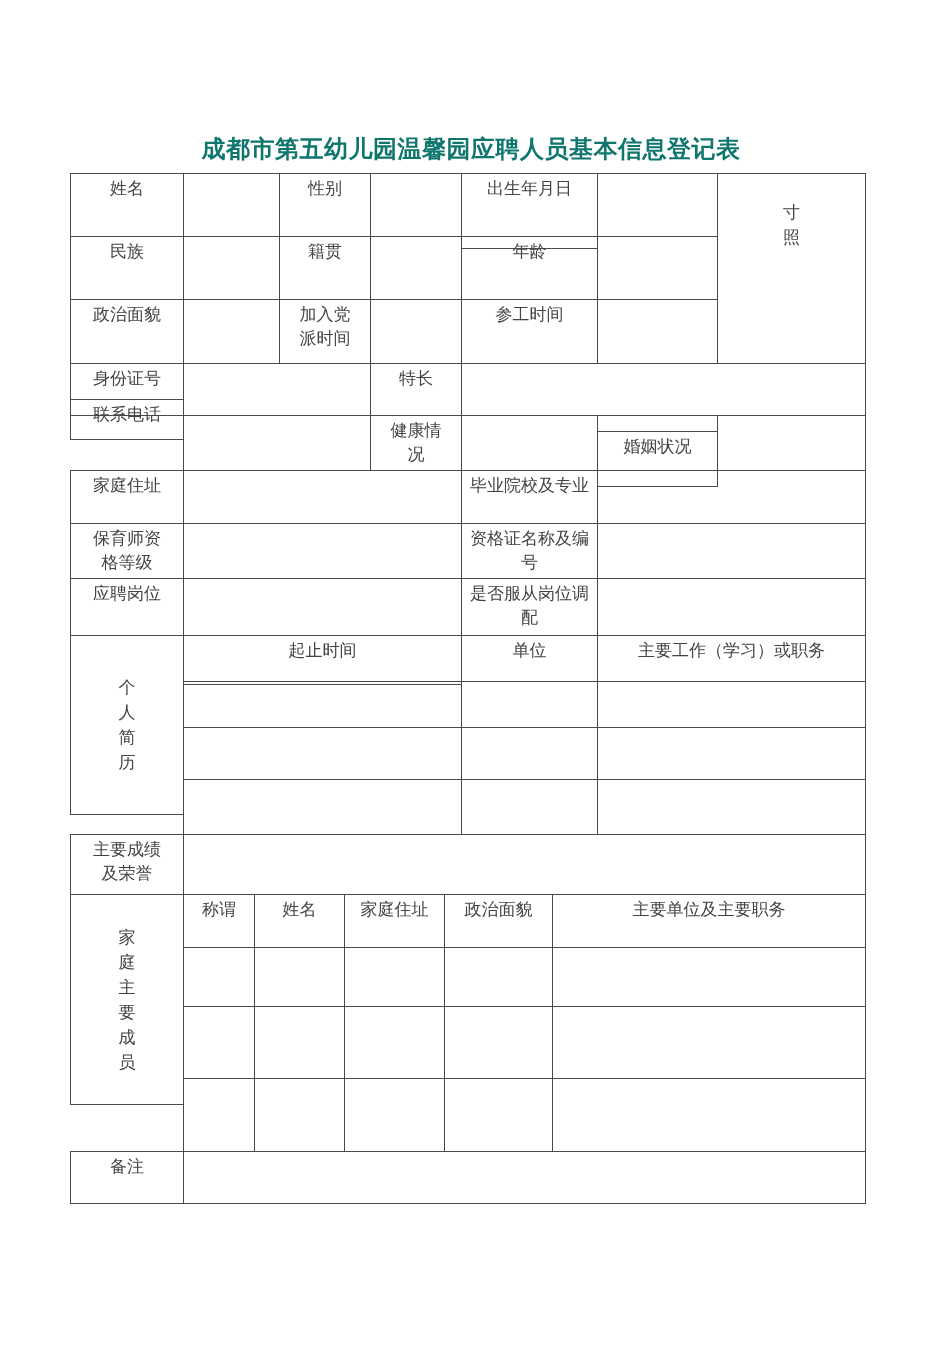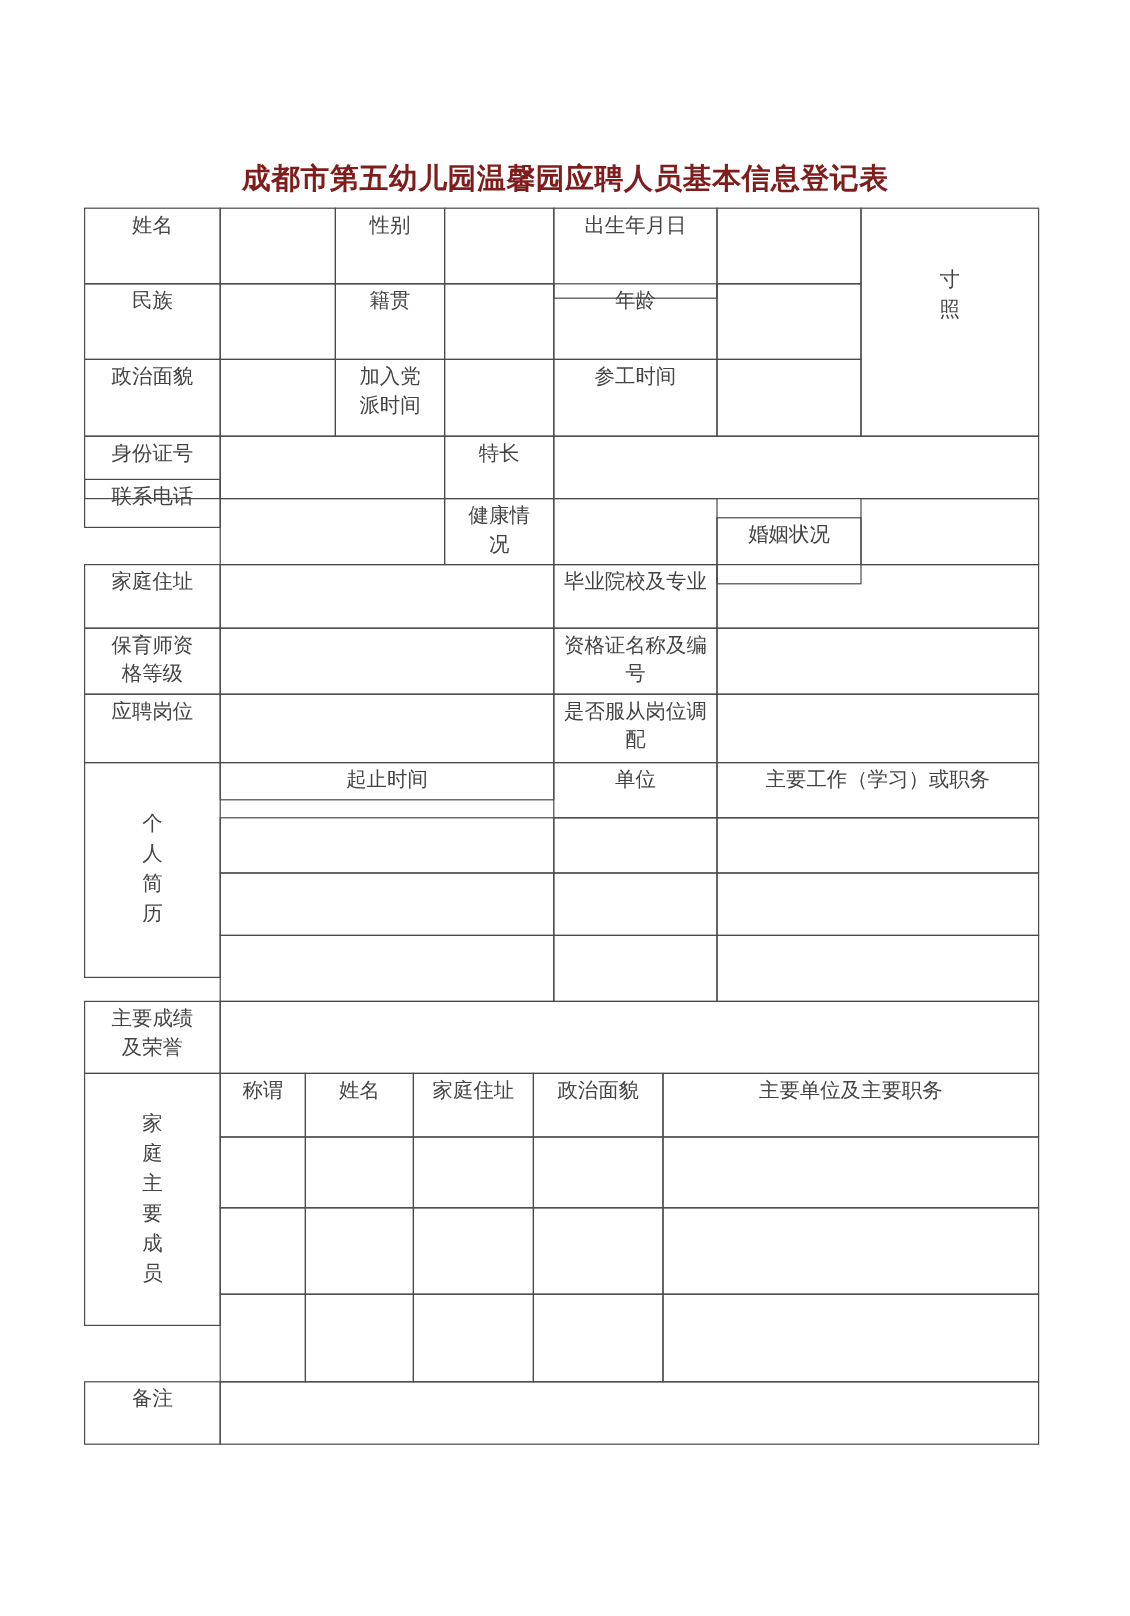--- a/index.html
+++ b/index.html
@@ -1,27 +1,27 @@
 <!DOCTYPE html>
 <html><head>
 <meta charset="utf-8">
 <style>
   html, body { margin: 0; padding: 0; background: #ffffff; }
   body { width: 942px; height: 1347px; position: relative; overflow: hidden;
          font-family: "DejaVu Serif", "Liberation Serif", serif; color: #333; }
   .title { position: absolute; left: 0; width: 942px; top: 133px; text-align: center;
            font-family: "DejaVu Sans", "Liberation Sans", sans-serif; font-weight: bold;
-           font-size: 24px; color: #7f1d1d; letter-spacing: 0.5px; }
+           font-size: 24px; color: #0f766e; letter-spacing: 0.5px; }
   .cell { position: absolute; box-sizing: border-box; border: 1px solid #4a4a4a;
           margin-left: -1px; margin-top: -1px; text-align: center; font-size: 17px;
           line-height: 24px; padding-top: 2px; color: #444; }
   .cell.vtext { display: flex; align-items: center; justify-content: center; padding: 0; }
   .cell.vtext span { display: block; width: 18px; line-height: 25px; word-break: break-all; }
   .cell.wrap span { display: block; margin: 0 auto; }
-  .photo span { display: block; width: 18px; margin: 45px auto 0; line-height: 25px; word-break: break-all; }
+  .photo span { display: block; width: 18px; margin: 24px auto 0; line-height: 25px; word-break: break-all; }
 </style>
 </head>
 <body>
 
 <div class="title">成都市第五幼儿园温馨园应聘人员基本信息登记表</div>
 
 <div>
 
   <div class="cell" style="left:71px;top:174px;width:114px;height:64px">姓名</div>
   <div class="cell" style="left:184px;top:174px;width:97px;height:64px"></div>
@@ -82,21 +82,21 @@
   <div class="cell" style="left:71px;top:579px;width:114px;height:58px">应聘岗位</div>
   <div class="cell" style="left:184px;top:579px;width:279px;height:58px"></div>
   <div class="cell wrap" style="left:462px;top:579px;width:137px;height:58px">
       <span style="width:120px">是否服从岗位调配</span>
     </div>
   <div class="cell" style="left:598px;top:579px;width:269px;height:58px"></div>
 
   <div class="cell vtext" style="left:71px;top:636px;width:114px;height:180px">
       <span>个人简历</span>
     </div>
-  <div class="cell" style="left:184px;top:636px;width:279px;height:32px">起止时间</div>
+  <div class="cell" style="left:184px;top:636px;width:279px;height:50px">起止时间</div>
   <div class="cell" style="left:462px;top:636px;width:137px;height:47px">单位</div>
   <div class="cell" style="left:598px;top:636px;width:269px;height:47px">主要工作（学习）或职务</div>
 
   <div class="cell" style="left:184px;top:682px;width:279px;height:47px"></div>
   <div class="cell" style="left:462px;top:682px;width:137px;height:47px"></div>
   <div class="cell" style="left:598px;top:682px;width:269px;height:47px"></div>
 
   <div class="cell" style="left:184px;top:728px;width:279px;height:53px"></div>
   <div class="cell" style="left:462px;top:728px;width:137px;height:53px"></div>
   <div class="cell" style="left:598px;top:728px;width:269px;height:53px"></div>

